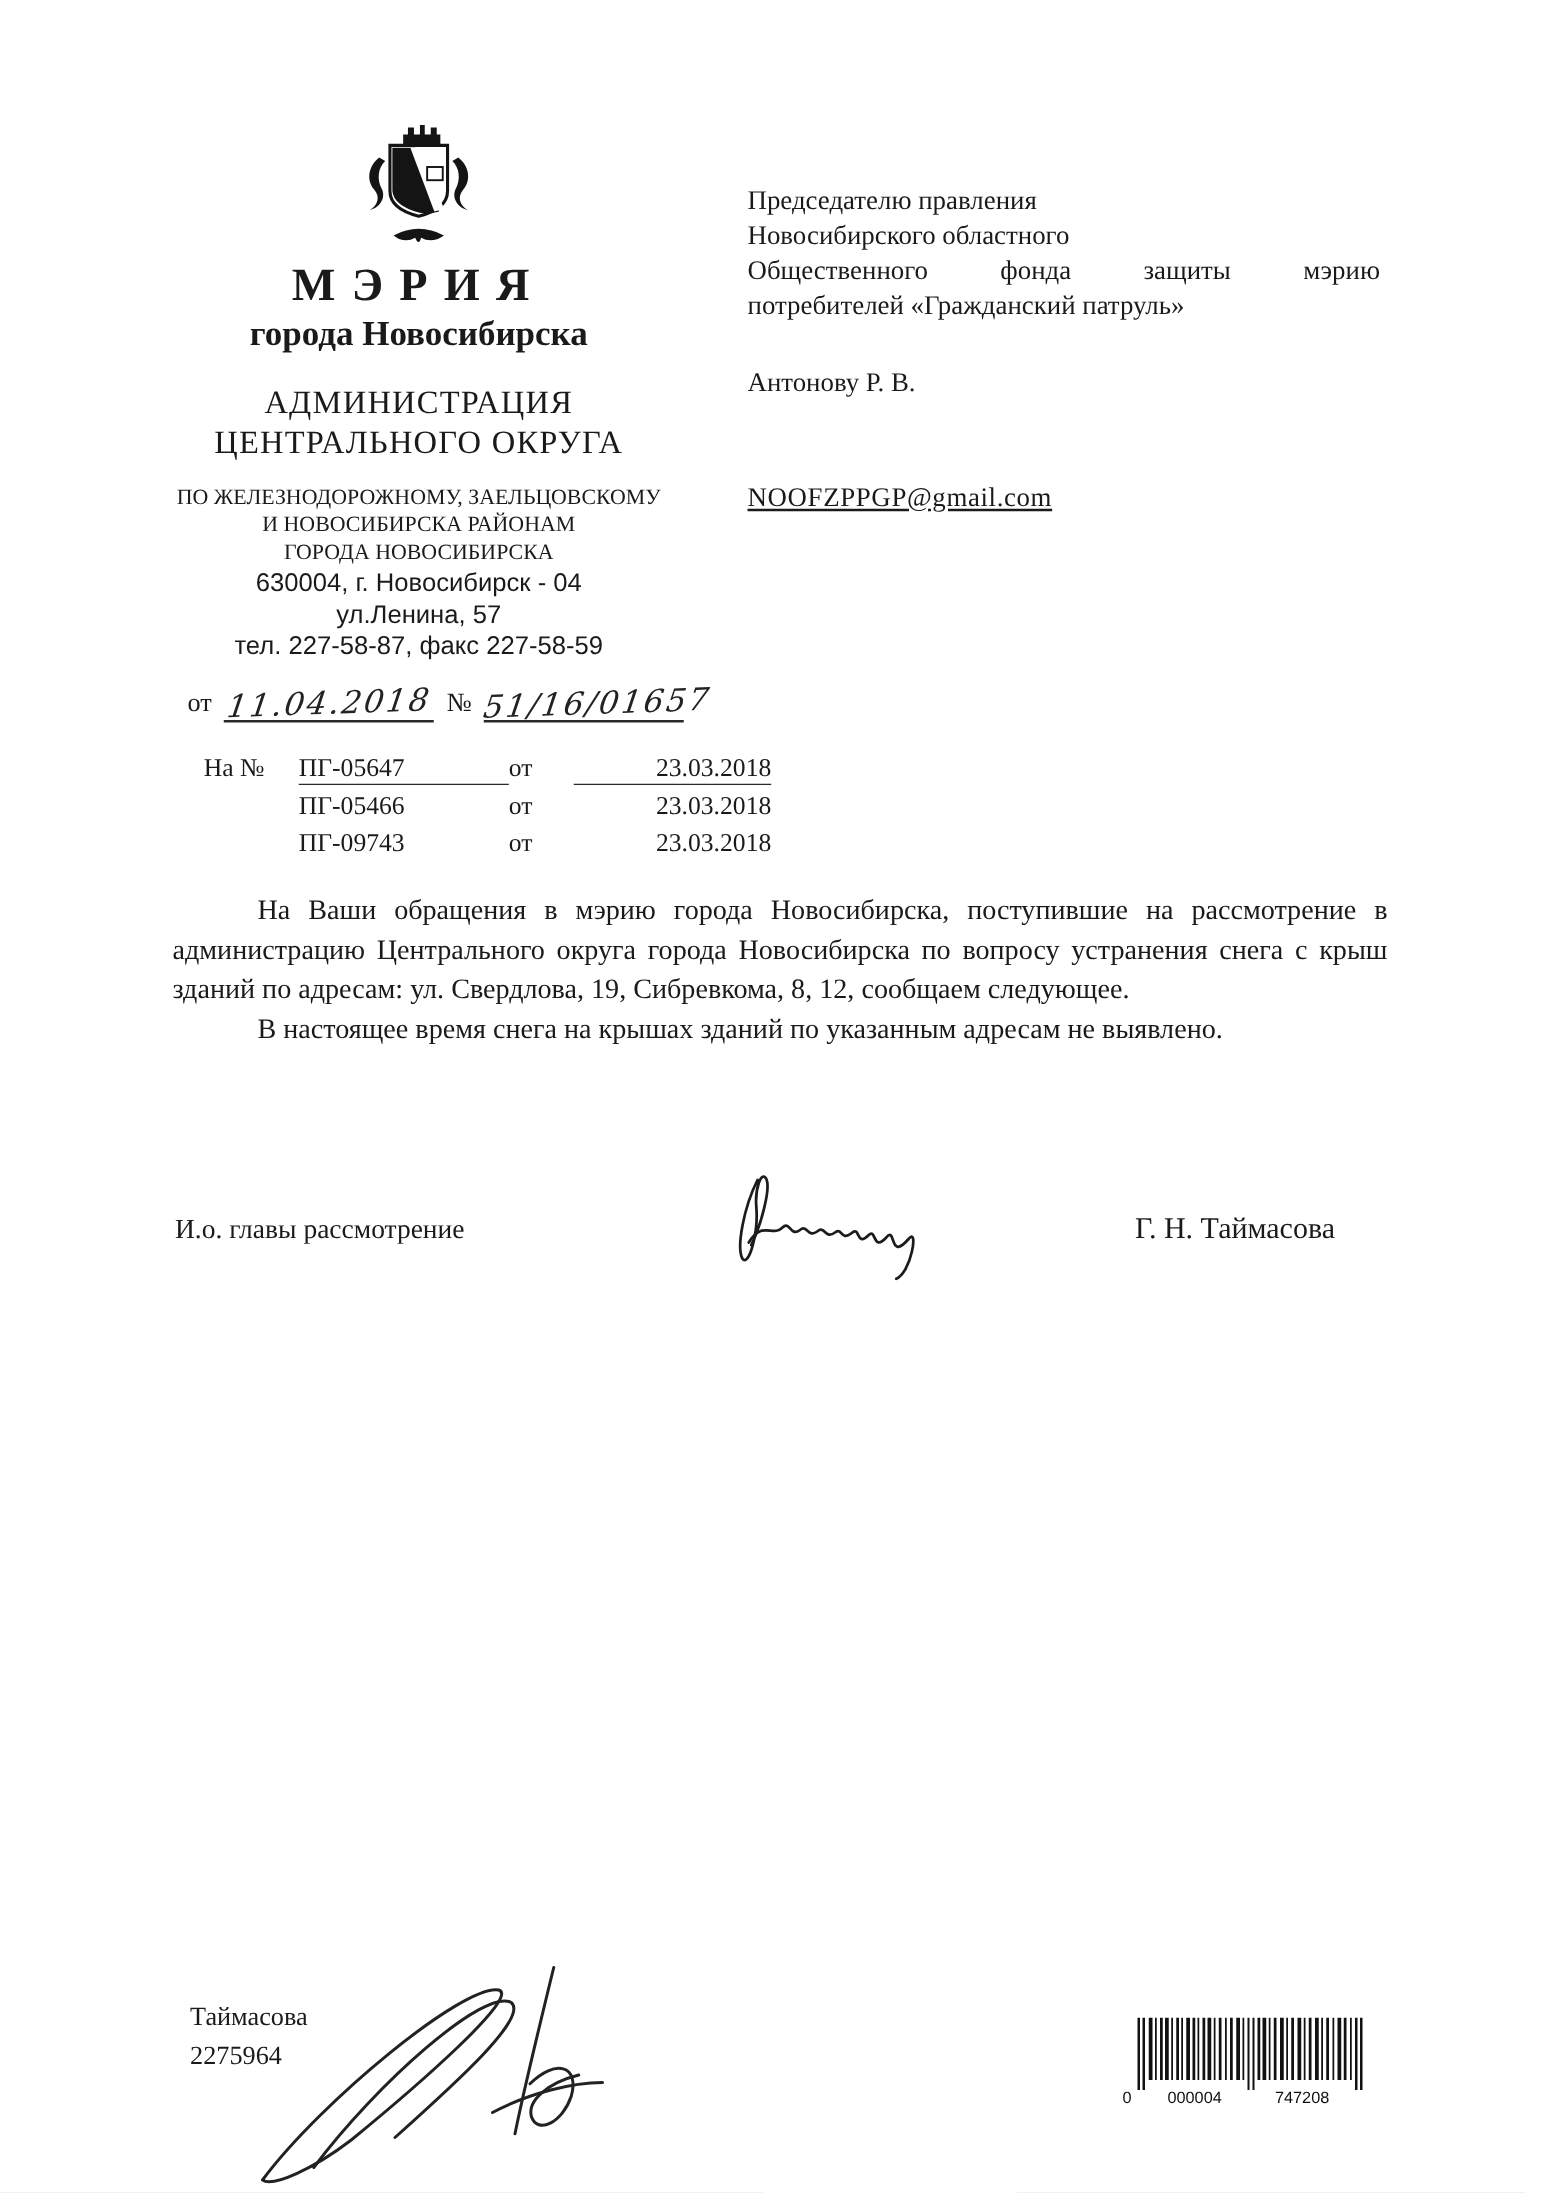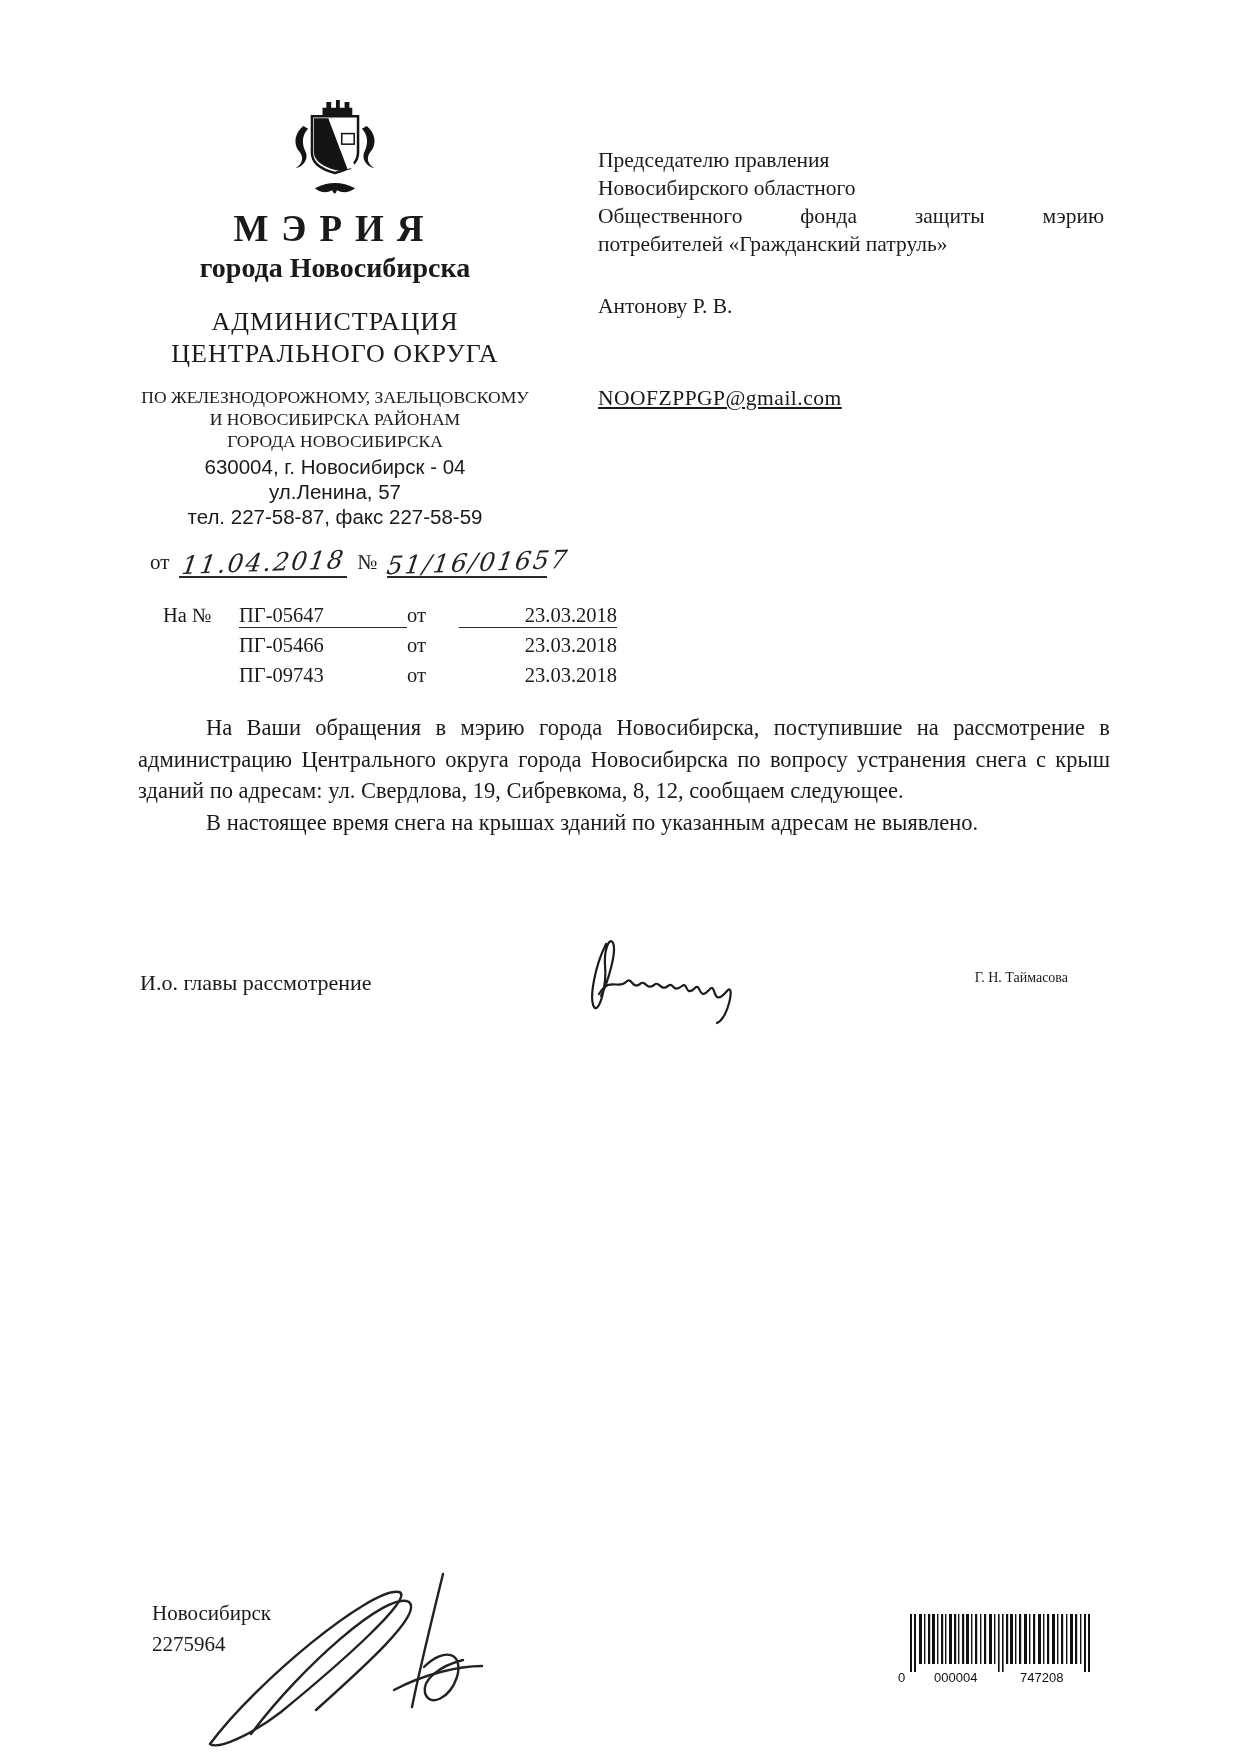--- a/index.html
+++ b/index.html
@@ -37,21 +37,21 @@
   .refs-row{display:grid;grid-template-columns:76px 168px 52px 158px;align-items:baseline;height:30px;}
   .refs-cell{white-space:nowrap;}
   .refs-row.first .ref-num, .refs-row.first .ref-date{border-bottom:1.5px solid #2a2a2a;}
   .ref-date{text-align:right;}
   
   .body-text{position:absolute;left:138px;top:712px;width:972px;font-size:22.5px;line-height:31.5px;text-align:justify;}
   .body-text p{margin:0;text-indent:68px;}
   
   .sig-title{position:absolute;left:140px;top:970px;font-size:22px;}
   .sig-svg{position:absolute;left:548px;top:928px;}
-  .sig-name{position:absolute;right:172px;top:970px;font-size:14px;}
+  .sig-name{position:absolute;right:172px;top:970px;font-size:24px;}
   
   .executor{position:absolute;left:152px;top:1598px;font-size:21px;line-height:31px;}
   .executor div{margin:0;}
   .scribble{position:absolute;left:196px;top:1552px;}
   
   .barcode{position:absolute;left:896px;top:1614px;width:210px;height:72px;}
   .barcode text{font-family:"Liberation Sans", sans-serif;font-size:13px;fill:#111;}
 </style>
 </head>
 <body>
@@ -129,21 +129,21 @@
   <div class="sig-title">И.о. главы рассмотрение</div>
   <svg class="sig-svg" width="230" height="100" viewBox="0 0 230 100" aria-hidden="true">
     <g fill="none" stroke="#1c1c1c" stroke-width="2.2" stroke-linecap="round">
       <path d="M58,16 C47,38 41,70 46,79 C51,86 59,58 57,37 C56,23 61,8 65,15 C69,23 60,54 53,68"></path>
       <path d="M51,66 C62,48 70,62 78,54 C84,48 84,62 92,56 C98,51 98,63 106,57 C112,52 112,64 120,58 C126,53 124,66 134,58 C140,53 137,70 147,60 C153,54 150,74 161,62 C169,52 163,82 179,63 C187,53 181,90 169,95"></path>
     </g>
   </svg>
   <div class="sig-name">Г. Н. Таймасова</div>
 
   <div class="executor">
-    <div>Новосибирск</div>
+    <div>Таймасова</div>
     <div>2275964</div>
   </div>
   <svg class="scribble" width="300" height="200" viewBox="0 0 300 200" aria-hidden="true">
     <g fill="none" stroke="#222" stroke-width="2.4" stroke-linecap="round">
       <path d="M14,192 C60,130 175,35 203,40 C220,45 140,115 85,160 C55,183 22,198 14,192"></path>
       <path d="M55,182 C105,115 192,38 213,50 C227,62 168,115 120,158"></path>
       <path d="M247,22 C234,75 222,125 216,155"></path>
       <path d="M228,115 C248,95 268,100 261,125 C254,146 234,156 229,141 C226,128 243,114 267,108"></path>
       <path d="M198,138 C228,122 263,114 286,114"></path>
     </g>

